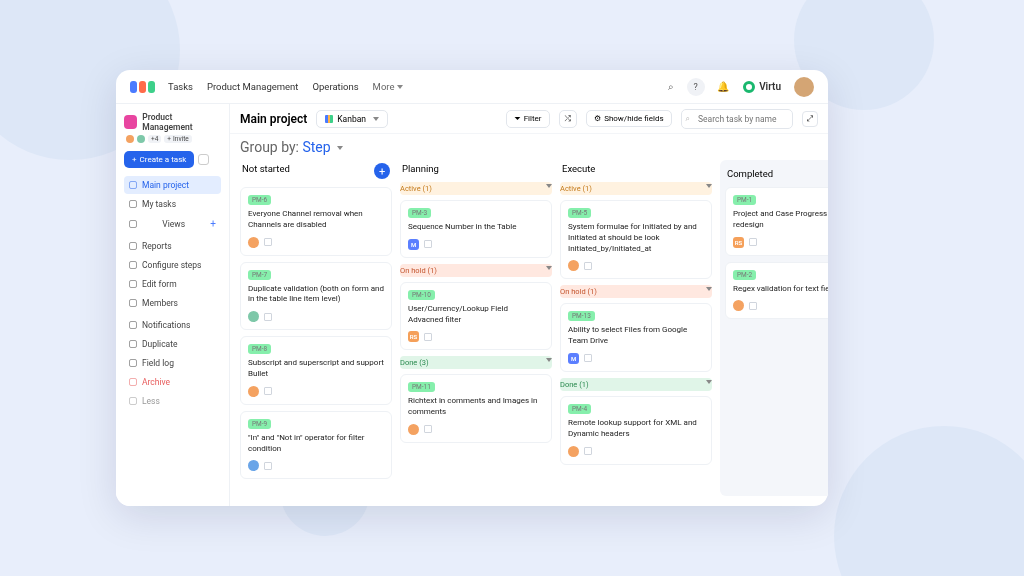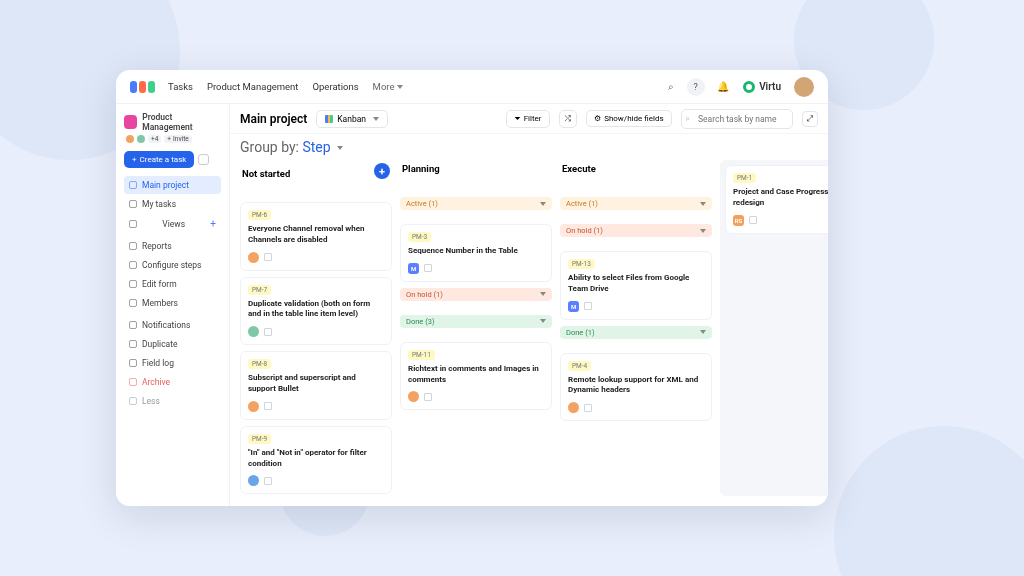--- a/index.html
+++ b/index.html
@@ -51,33 +51,33 @@
 .kb-ic{width:8px;height:8px;background:linear-gradient(90deg,#4a7bff 33%,#ffb347 33% 66%,#3dd08a 66%);border-radius:1px}
 .hint{font-size:7.5px;color:#999}
 .hint a{color:#2563eb;text-decoration:none}
 .tb-btn{display:flex;align-items:center;gap:3px;border:1px solid #e2e6ec;padding:3px 7px;border-radius:5px;font-size:8px}
 .search-in{border:none;outline:none;font-size:8.5px;padding:3px 5px;width:95px;color:#999}
 .groupby{padding:5px 10px;font-size:14px;color:#666}
 .groupby .v{color:#2563eb}
 .board{flex:1;display:flex;padding:0 10px 10px;gap:8px;overflow:hidden}
 .col{width:152px;flex-shrink:0;display:flex;flex-direction:column}
 .col.completed{background:#f4f6fa;border-radius:6px;padding:5px}
-.col-hdr{display:flex;align-items:flex-end;justify-content:space-between;font-size:9.5px;font-weight:700;padding:3px 2px;margin-bottom:20px}
+.col-hdr{display:flex;align-items:flex-start;justify-content:space-between;font-size:9.5px;font-weight:400;padding:3px 2px;margin-bottom:5px}
 .add-c{width:16px;height:16px;background:#2563eb;border-radius:50%;color:#fff;display:flex;align-items:center;justify-content:center;font-size:11px}
 .col-body{flex:1;overflow-y:auto;overflow-x:hidden}
 .col-body::-webkit-scrollbar{width:3px}
 .col-body::-webkit-scrollbar-thumb{background:#d0d5dd;border-radius:2px}
 .status-grp{margin-bottom:6px}
-.status-hdr{display:flex;align-items:center;justify-content:space-between;padding:2px 6px;border-radius:4px;font-size:7.5px;margin-bottom:14px;cursor:pointer}
+.status-hdr{display:flex;justify-content:space-between;padding:2px 0;border-radius:4px;font-size:7.5px;margin-bottom:5px;cursor:pointer}
 .status-hdr.orange{background:#fff2e0;color:#c47a1a}
 .status-hdr.hold{background:#ffe8e0;color:#c4552e}
 .status-hdr.done{background:#e0f5e8;color:#2a8a4f}
 .card{background:#fff;border:1px solid #eef1f5;border-radius:6px;padding:7px;margin-bottom:6px;font-size:8px}
-.card-id{display:inline-block;background:#fef9c3;color:#777;font-size:6.5px;padding:1px 4px;border-radius:3px;margin-bottom:4px}
-.card-title{font-weight:700;line-height:1.35;margin-bottom:6px;color:#222}
+.card-id{display:inline-block;background:#86efac;color:#777;font-size:6.5px;padding:1px 4px;border-radius:3px;margin-bottom:4px}
+.card-title{font-weight:400;line-height:1.35;margin-bottom:6px;color:#222}
 .card-ft{display:flex;align-items:center;gap:5px}
 .av-card{width:11px;height:11px;border-radius:50%}
 .av-o{background:#f4a261}
 .av-g{background:#7ec8a9}
 .av-b{background:#6aa5e8}
 .av-sq{width:11px;height:11px;border-radius:3px;display:flex;align-items:center;justify-content:center;font-size:6px;color:#fff;font-weight:600}
 .flag-ic{width:8px;height:8px;border:1px solid #d0d5dd;border-radius:1px}
 .expand-ic{width:16px;height:16px;border:1px solid #e2e6ec;border-radius:4px;display:flex;align-items:center;justify-content:center;font-size:8px}
 </style>
 </head>
@@ -251,20 +251,24 @@
                 <div class="card"><span class="card-id">PM-3</span><div class="card-title">Sequence Number in the Table</div><div class="card-ft">
                     <div class="av-sq" style="background: rgb(91, 127, 255);">M</div>
                     <div class="flag-ic"></div>
                   </div></div>
               </div>
               <div class="status-grp">
                 <div class="status-hdr hold">
                   <span>On hold (1)</span>
                   <span class="chev-d"></span>
                 </div>
+                <div class="card"><span class="card-id">PM-10</span><div class="card-title">User/Currency/Lookup Field Advacned filter</div><div class="card-ft">
+                    <div class="av-sq" style="background: rgb(245, 160, 90);">RS</div>
+                    <div class="flag-ic"></div>
+                  </div></div>
               </div>
               <div class="status-grp">
                 <div class="status-hdr done">
                   <span>Done (3)</span>
                   <span class="chev-d"></span>
                 </div>
                 <div class="card"><span class="card-id">PM-11</span><div class="card-title">Richtext in comments and Images in comments</div><div class="card-ft">
                     <div class="av-card av-o"></div>
                     <div class="flag-ic"></div>
                   </div></div>
@@ -274,20 +278,24 @@
           <div class="col">
             <div class="col-hdr">
               <span>Execute</span>
             </div>
             <div class="col-body">
               <div class="status-grp">
                 <div class="status-hdr orange">
                   <span>Active (1)</span>
                   <span class="chev-d"></span>
                 </div>
+                <div class="card"><span class="card-id">PM-5</span><div class="card-title">System formulae for Initiated by and Initiated at should be look Initiated_by/Initiated_at</div><div class="card-ft">
+                    <div class="av-card av-o"></div>
+                    <div class="flag-ic"></div>
+                  </div></div>
               </div>
               <div class="status-grp">
                 <div class="status-hdr hold">
                   <span>On hold (1)</span>
                   <span class="chev-d"></span>
                 </div>
                 <div class="card"><span class="card-id">PM-13</span><div class="card-title">Ability to select Files from Google Team Drive</div><div class="card-ft">
                     <div class="av-sq" style="background: rgb(91, 127, 255);">M</div>
                     <div class="flag-ic"></div>
                   </div></div>
@@ -298,24 +306,31 @@
                   <span class="chev-d"></span>
                 </div>
                 <div class="card"><span class="card-id">PM-4</span><div class="card-title">Remote lookup support for XML and Dynamic headers</div><div class="card-ft">
                     <div class="av-card av-o"></div>
                     <div class="flag-ic"></div>
                   </div></div>
               </div>
             </div>
           </div>
           <div class="col completed">
+            <div class="col-hdr">
+              <span>Completed</span>
+            </div>
             <div class="col-body">
               <div class="status-grp">
                 <div class="card"><span class="card-id">PM-1</span><div class="card-title">Project and Case Progress Bars redesign</div><div class="card-ft">
                     <div class="av-sq" style="background: rgb(245, 160, 90);">RS</div>
+                    <div class="flag-ic"></div>
+                  </div></div>
+                <div class="card"><span class="card-id">PM-2</span><div class="card-title">Regex validation for text fields</div><div class="card-ft">
+                    <div class="av-card av-o"></div>
                     <div class="flag-ic"></div>
                   </div></div>
               </div>
             </div>
           </div>
         </div>
     </div>
   </div>
 </div>
 

